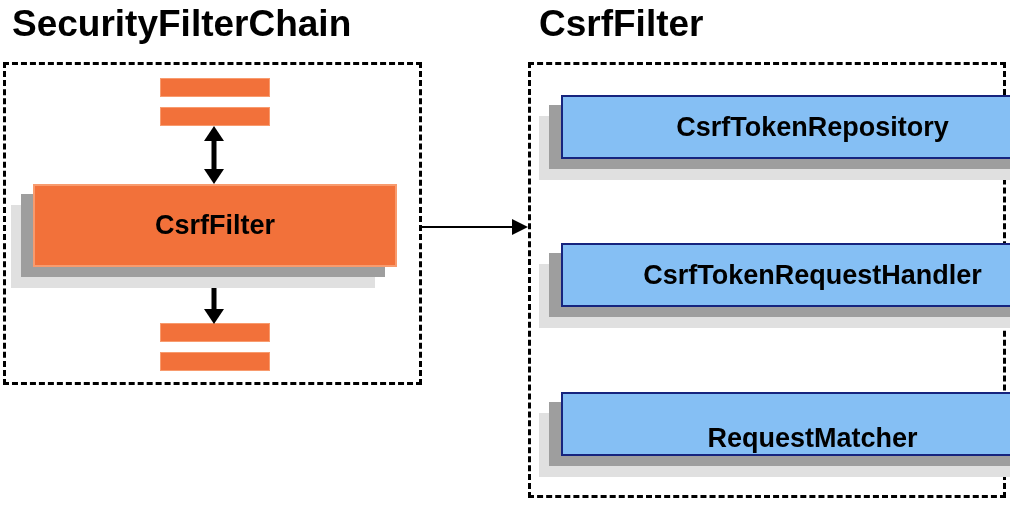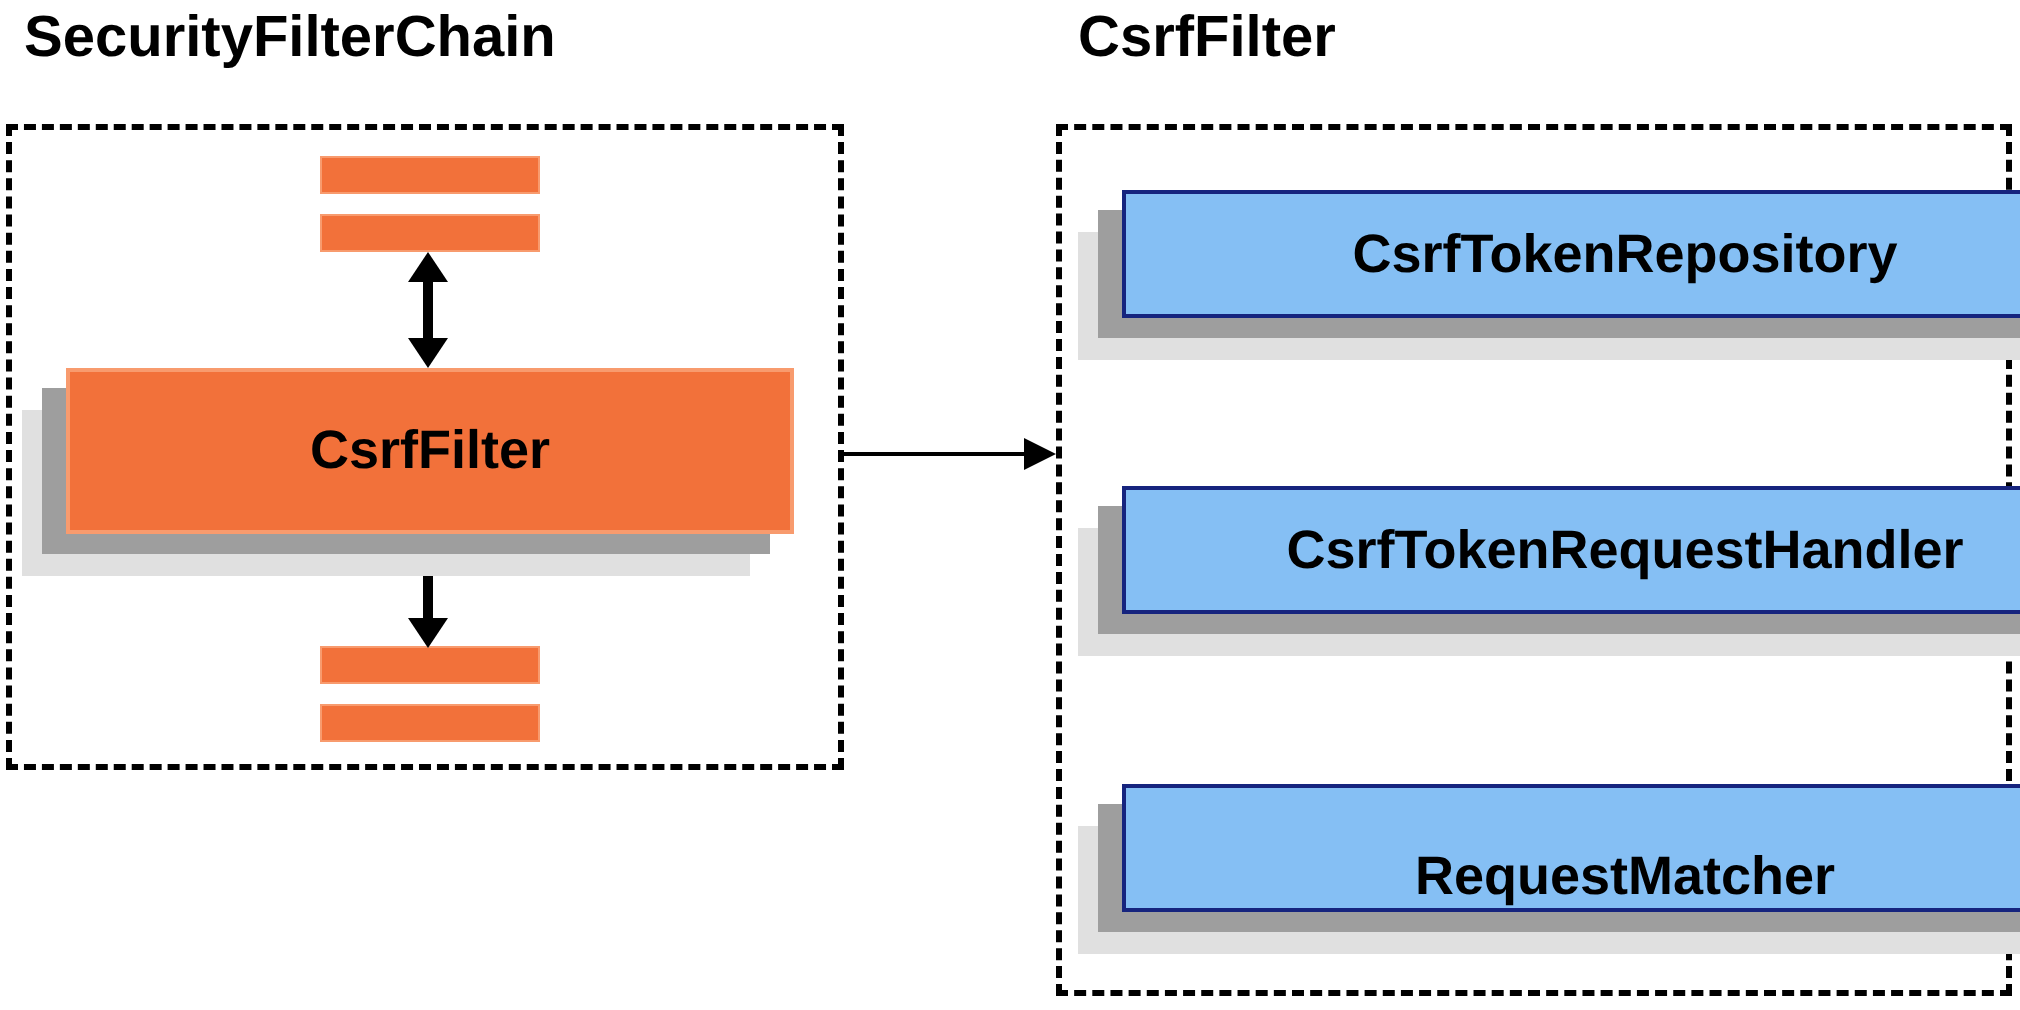--- a/index.html
+++ b/index.html
@@ -15,21 +15,21 @@
   html,body{margin:0;padding:0;background:var(--bg);}
   #stage{
     position:relative;
     width:1010px;height:505px;
     background:var(--bg);
     font-family:"Liberation Sans", sans-serif;
     overflow:hidden;
   }
   .title{
     position:absolute;
-    font-size:29px;font-weight:bold;color:var(--ink);
+    font-size:37px;font-weight:bold;color:var(--ink);
     white-space:nowrap;line-height:1.1;
   }
   #title-left{left:12px;top:4px;}
   #title-right{left:539px;top:4px;}
   .dashed-box{
     position:absolute;
     border:3px dashed var(--ink);
     box-sizing:border-box;
     background:transparent;
   }

